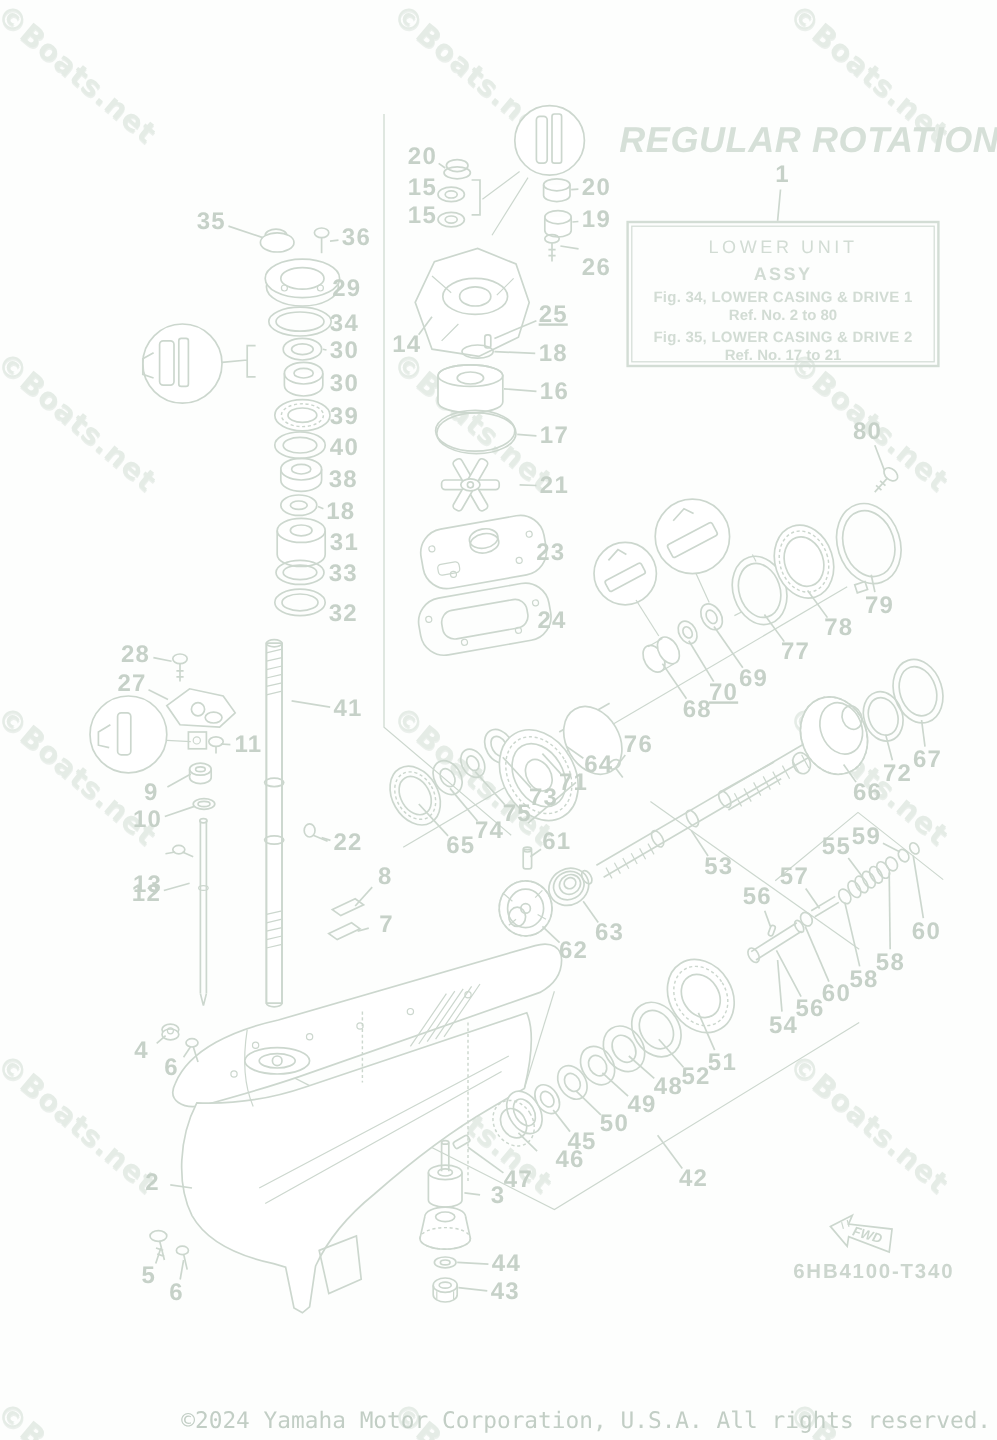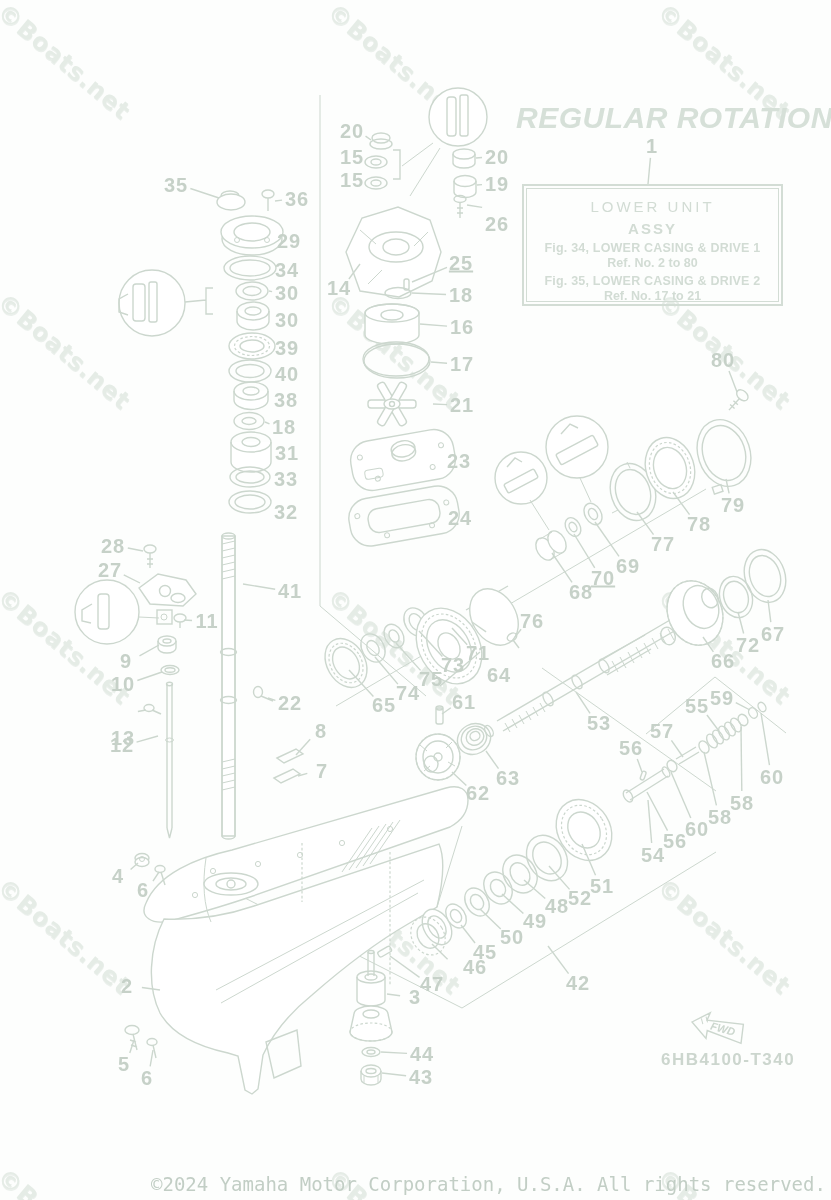--- a/index.html
+++ b/index.html
@@ -591,21 +591,21 @@
     <div class="callout" style="left: 675px; top: 841px;">56</div>
     <div class="callout" style="left: 662px; top: 731px;">57</div>
     <div class="callout" style="left: 720px; top: 817px;">58</div>
     <div class="callout" style="left: 742px; top: 803px;">58</div>
     <div class="callout" style="left: 722px; top: 698px;">59</div>
     <div class="callout" style="left: 697px; top: 829px;">60</div>
     <div class="callout" style="left: 772px; top: 777px;">60</div>
     <div class="callout" style="left: 464px; top: 702px;">61</div>
     <div class="callout" style="left: 478px; top: 793px;">62</div>
     <div class="callout" style="left: 508px; top: 778px;">63</div>
-    <div class="callout" style="left: 499px; top: 638px; margin-top: 37px;">64</div>
+    <div class="callout" style="left: 499px; top: 638px;">64</div>
     <div class="callout" style="left: 384px; top: 705px;">65</div>
     <div class="callout" style="left: 723px; top: 661px;">66</div>
     <div class="callout" style="left: 773px; top: 634px;">67</div>
     <div class="callout" style="left: 581px; top: 592px;">68</div>
     <div class="callout" style="left: 628px; top: 566px;">69</div>
     <div class="callout" style="left: 603px; top: 578px; text-decoration: underline;">70</div>
     <div class="callout" style="left: 478px; top: 653px;">71</div>
     <div class="callout" style="left: 748px; top: 645px;">72</div>
     <div class="callout" style="left: 453px; top: 665px;">73</div>
     <div class="callout" style="left: 408px; top: 693px;">74</div>

